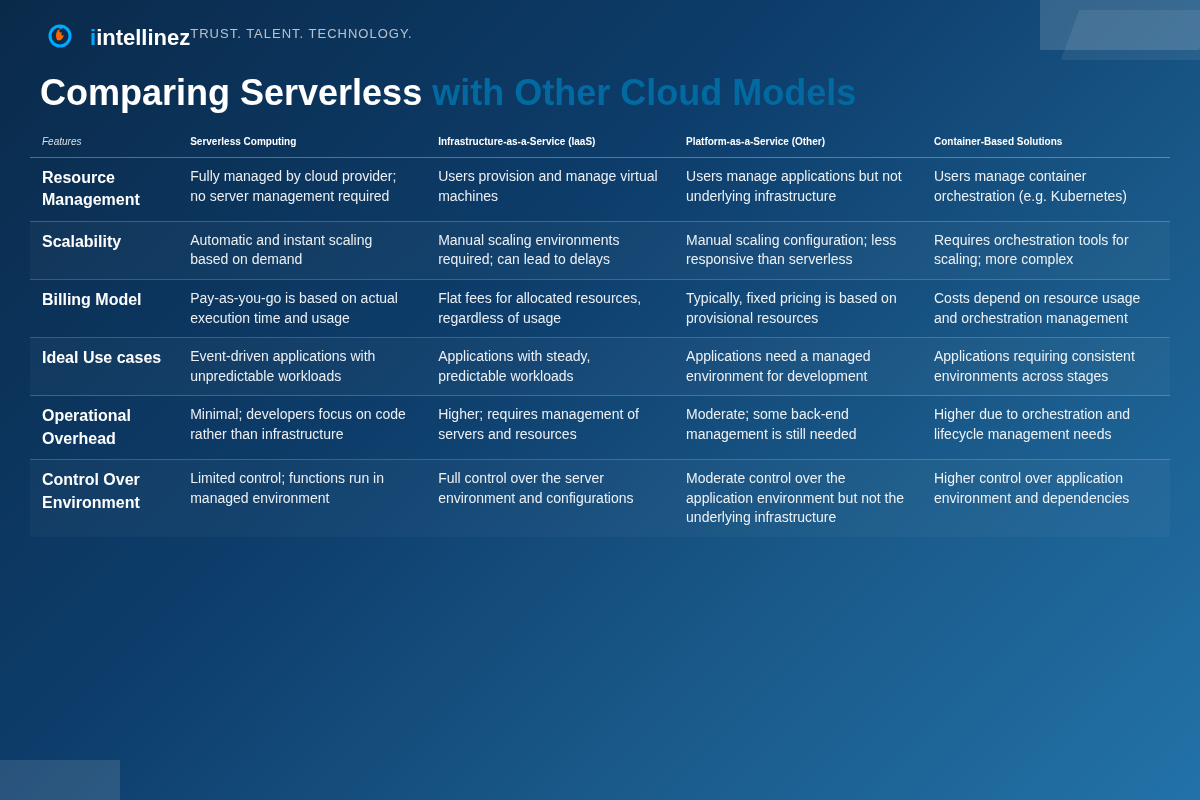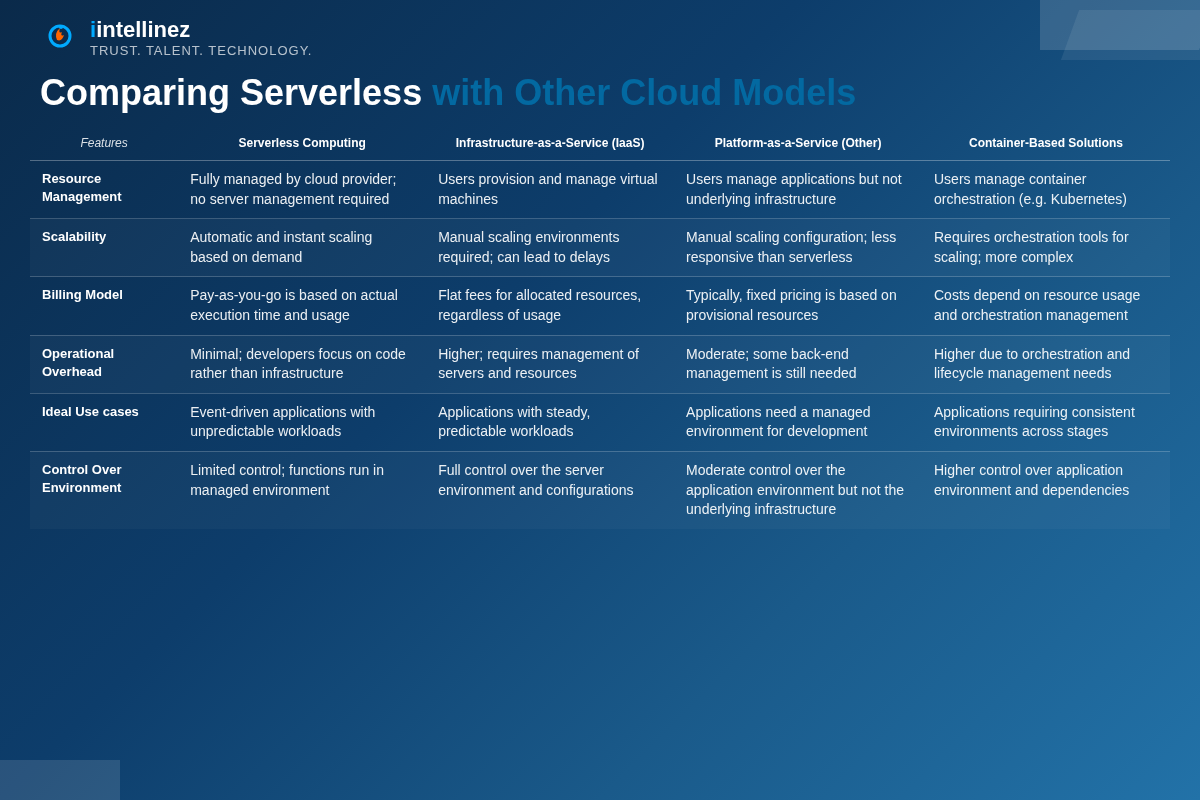--- a/index.html
+++ b/index.html
@@ -74,21 +74,21 @@
       gap: 10px;
     }
 
     .logo-icon {
       width: 40px;
       height: 40px;
     }
 
     .logo-text-container {
       display: flex;
-      flex-direction: column;
+      flex-direction: row;
     }
 
     .logo-name {
       font-size: 22px;
       font-weight: 700;
       color: white;
       line-height: 1.1;
     }
 
     .logo-tagline {
@@ -117,24 +117,24 @@
     }
 
     table {
       width: 100%;
       border-collapse: collapse;
       table-layout: fixed;
     }
 
     thead th {
       padding: 10px 12px;
-      font-size: 12px;
+      font-size: 10px;
       font-weight: 600;
       color: white;
-      text-align: center;
+      text-align: left;
       border-bottom: 1px solid rgba(255,255,255,0.3);
       vertical-align: bottom;
     }
 
     thead th:first-child {
       width: 13%;
       color: rgba(255,255,255,0.85);
       font-weight: 400;
       font-style: italic;
     }
@@ -154,21 +154,21 @@
     tbody td {
       padding: 9px 12px;
       font-size: 14px;
       color: rgba(255,255,255,0.92);
       vertical-align: top;
       line-height: 1.4;
     }
 
     tbody td:first-child {
       font-weight: 600;
-      font-size: 13px;
+      font-size: 16px;
       color: white;
       padding-right: 8px;
     }
 
     
     tbody tr:nth-child(even) td {
       background: rgba(255,255,255,0.03);
     }
   </style>
 </head>
@@ -231,34 +231,34 @@
           <td>Requires orchestration tools for scaling; more complex</td>
         </tr>
         <tr>
           <td>Billing Model</td>
           <td>Pay-as-you-go is based on actual execution time and usage</td>
           <td>Flat fees for allocated resources, regardless of usage</td>
           <td>Typically, fixed pricing is based on provisional resources</td>
           <td>Costs depend on resource usage and orchestration management</td>
         </tr>
         <tr>
+          <td>Ideal Use cases</td>
+          <td>Event-driven applications with unpredictable workloads</td>
+          <td>Applications with steady, predictable workloads</td>
+          <td>Applications need a managed environment for development</td>
+          <td>Applications requiring consistent environments across stages</td>
+        </tr>
+        <tr>
           <td>Operational Overhead</td>
           <td>Minimal; developers focus on code rather than infrastructure</td>
           <td>Higher; requires management of servers and resources</td>
           <td>Moderate; some back-end management is still needed</td>
           <td>Higher due to orchestration and lifecycle management needs</td>
         </tr>
         <tr>
-          <td>Ideal Use cases</td>
-          <td>Event-driven applications with unpredictable workloads</td>
-          <td>Applications with steady, predictable workloads</td>
-          <td>Applications need a managed environment for development</td>
-          <td>Applications requiring consistent environments across stages</td>
-        </tr>
-        <tr>
           <td>Control Over Environment</td>
           <td>Limited control; functions run in managed environment</td>
           <td>Full control over the server environment and configurations</td>
           <td>Moderate control over the application environment but not the underlying infrastructure</td>
           <td>Higher control over application environment and dependencies</td>
         </tr>
       </tbody>
   </table>
 </div>
 

